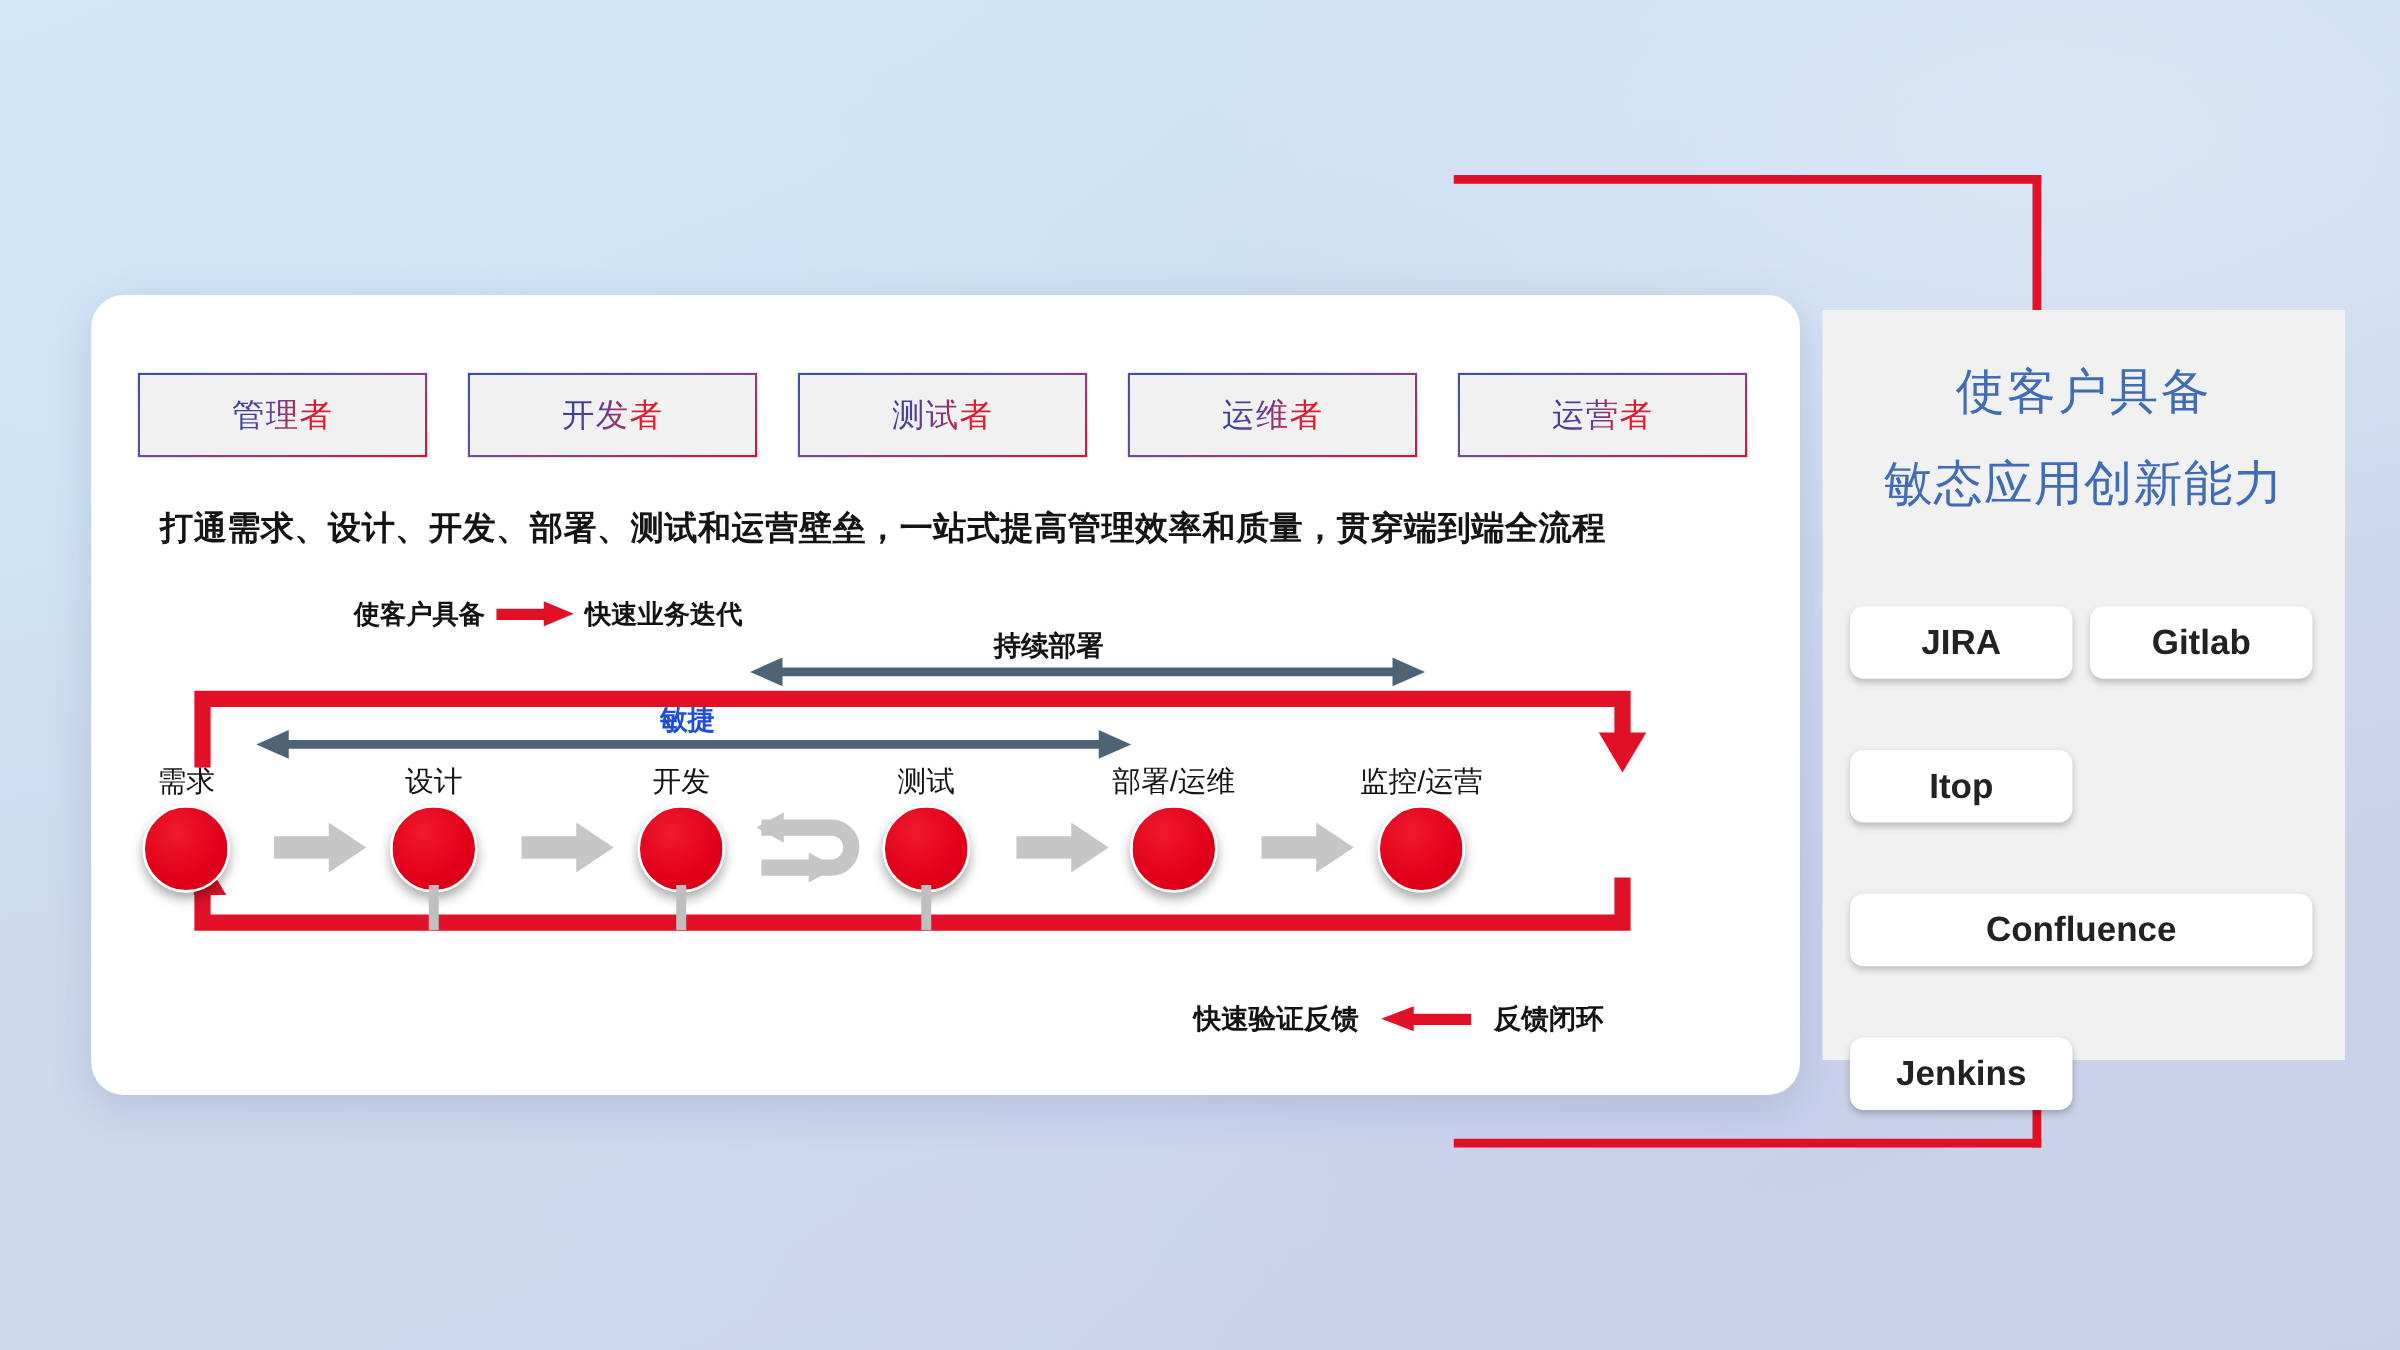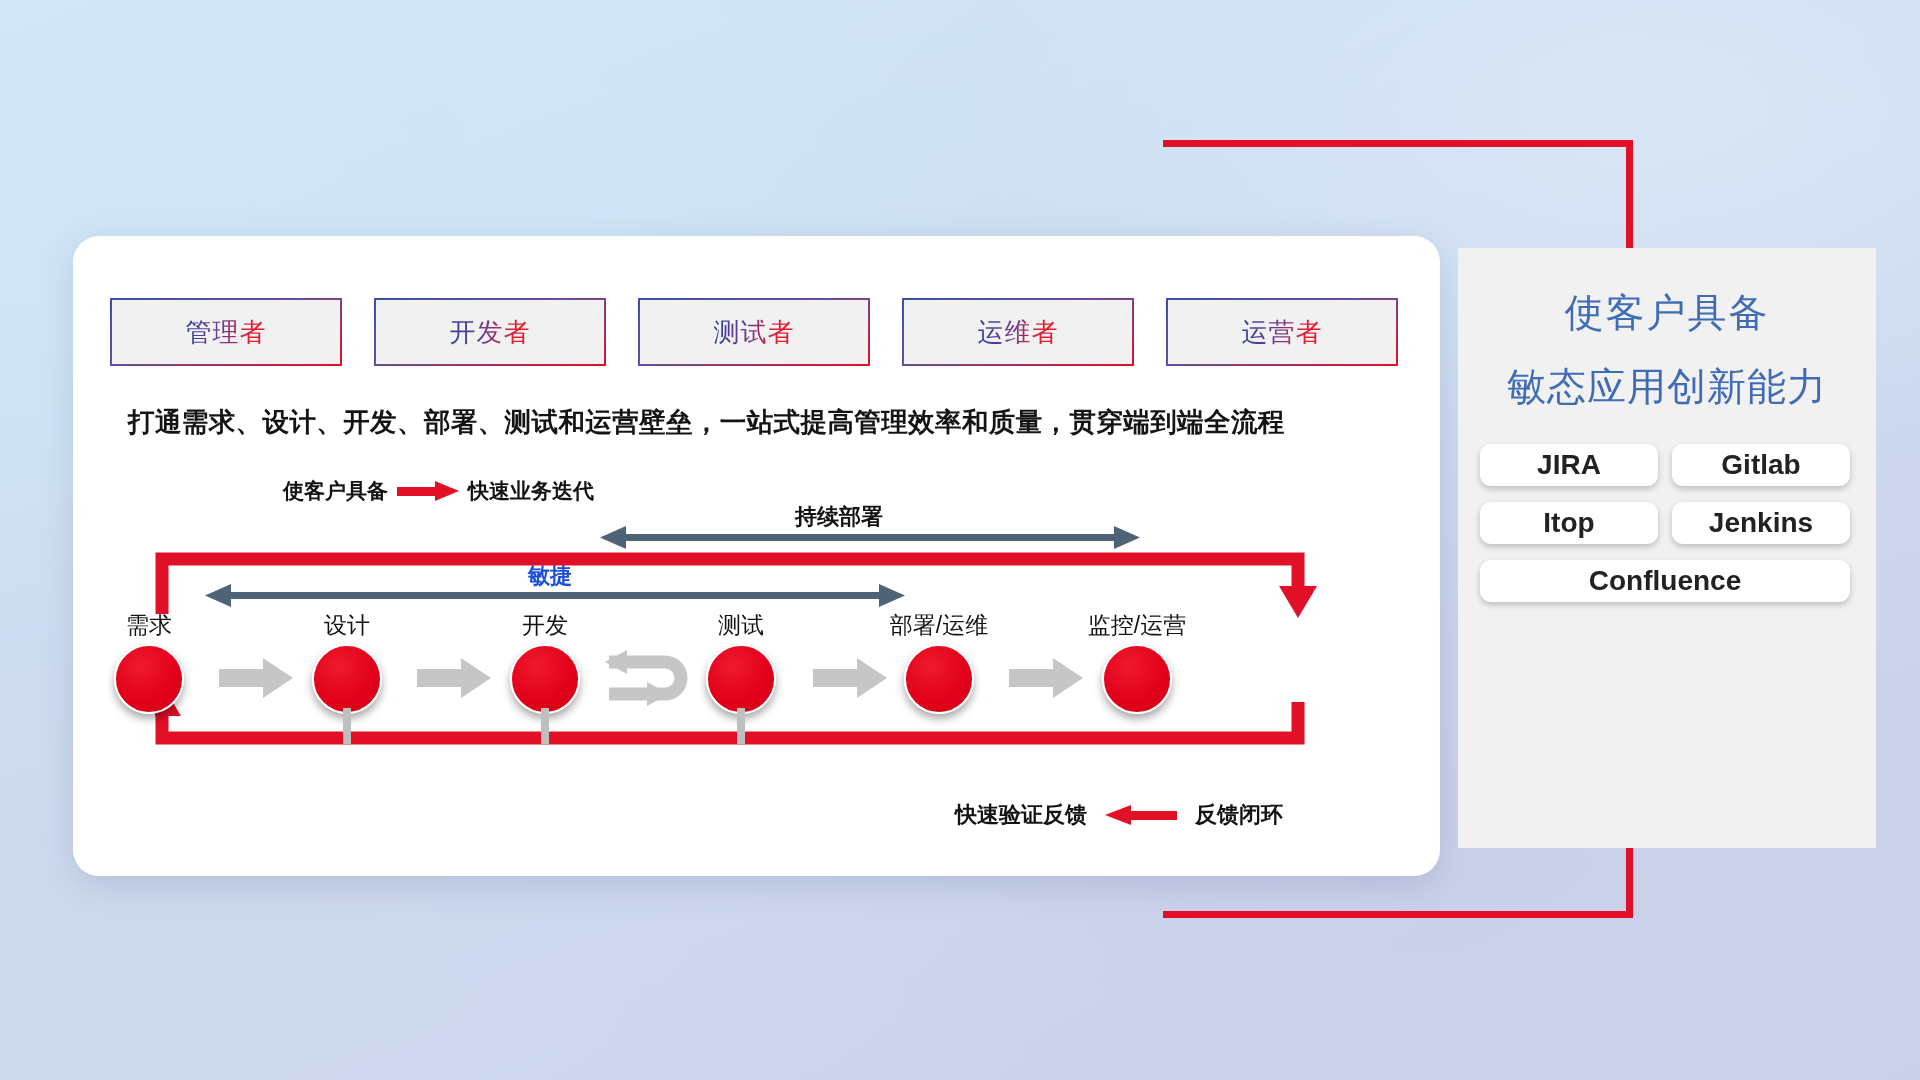--- a/index.html
+++ b/index.html
@@ -85,24 +85,24 @@
   #fb .t{font-size:22px;font-weight:bold;color:#131313;}
   #fb .ar{width:72px;height:22px;margin:0 18px;}
 
   
   #panel{position:absolute;left:1458px;top:248px;width:418px;height:600px;
      background:#f1f1f1;}
   #panel .h1,#panel .h2{text-align:center;color:#3f6cb4;font-weight:normal;}
   #panel .h1{font-size:39px;margin-top:38px;letter-spacing:2px;}
   #panel .h2{font-size:39px;margin-top:20px;letter-spacing:1px;}
   #tools{margin-top:30px;padding:0 22px;display:flex;flex-wrap:wrap;gap:16px 14px;}
-  .tool{background:#fff;border-radius:11px;height:42px;
+  .tool{background:#fff;border-radius:11px;height:58px;
      display:flex;align-items:center;justify-content:center;
      font-size:28px;font-weight:bold;color:#222;
-     box-shadow:0 3px 6px rgba(0,0,0,.22);}
+     box-shadow:0 3px 6px rgba(0,0,0,.22);margin-top:41px;}
   .tool.half{width:178px;}
   .tool.full{width:370px;}
 </style>
 </head>
 <body>
 
 <div id="bg"></div>
 <div id="bg2"></div>
 
 <div id="bracket"></div>
@@ -225,16 +225,16 @@
   <div class="t">反馈闭环</div>
 </div>
 
 <div id="panel">
   <div class="h1">使客户具备</div>
   <div class="h2">敏态应用创新能力</div>
   <div id="tools">
     <div class="tool half">JIRA</div>
     <div class="tool half">Gitlab</div>
     <div class="tool half">Itop</div>
+    <div class="tool full">Confluence</div>
     <div class="tool half">Jenkins</div>
-    <div class="tool full">Confluence</div>
   </div>
 </div>
 
 </body></html>

